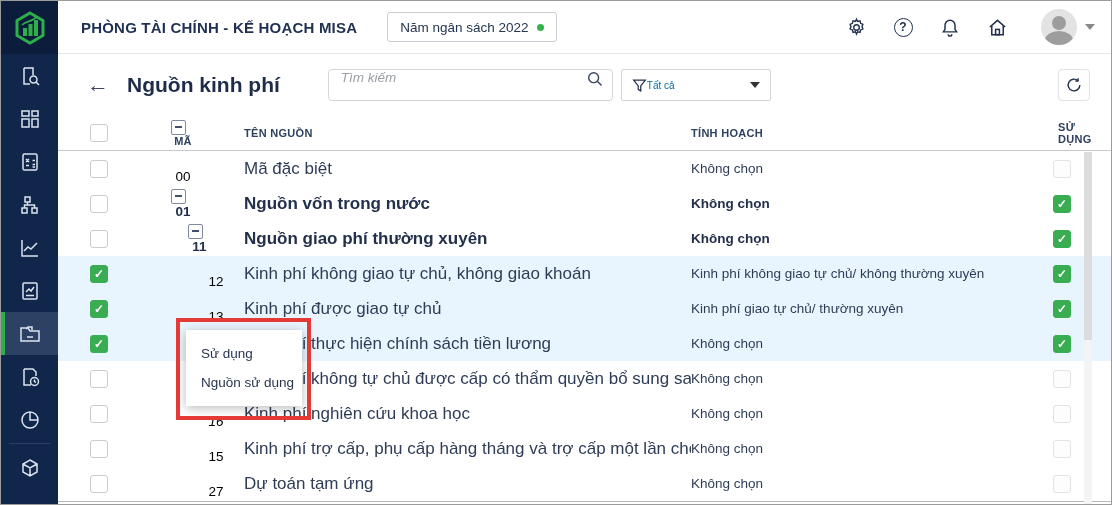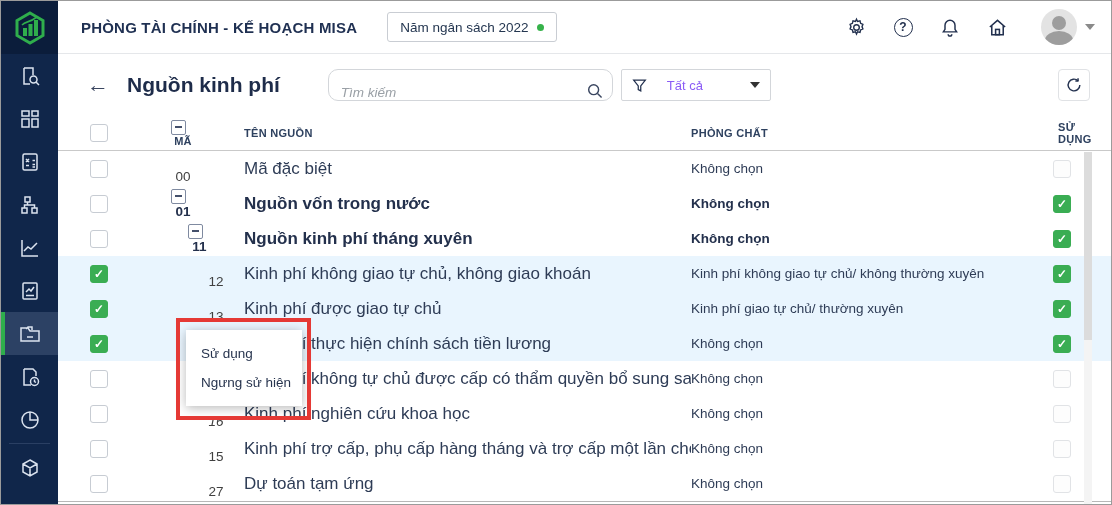--- a/index.html
+++ b/index.html
@@ -32,43 +32,43 @@
   .avatar-wrap { display:flex; align-items:center; gap:8px; margin-left:8px; cursor:pointer; }
   .avatar { width:36px; height:36px; border-radius:50%; background:#e3e3e3; position:relative; overflow:hidden; }
   .avatar .head { position:absolute; left:11px; top:7px; width:14px; height:14px; border-radius:50%; background:#9d9d9d; }
   .avatar .body { position:absolute; left:4px; top:22px; width:28px; height:18px; border-radius:50%; background:#9d9d9d; }
   .caret { width:0; height:0; border-left:5px solid transparent; border-right:5px solid transparent; border-top:6px solid #8a8a8a; }
 
   
   .toolbar { height:62px; display:flex; align-items:center; padding:0 21px 0 29px; }
   .back-arrow { font-size:22px; color:#3a4660; cursor:pointer; line-height:1; margin-right:18px; }
   .page-title { font-size:21px; font-weight:bold; color:#1e2c4a; }
-  .search-box { margin-left:48px; width:285px; height:32px; border:1px solid #d3d6da; border-radius:10px; display:flex; align-items:flex-end; padding:0 8px 0 12px; }
+  .search-box { margin-left:48px; width:285px; height:32px; border:1px solid #d3d6da; border-radius:4px; display:flex; align-items:flex-start; padding:0 8px 0 12px; }
   .search-box input { flex:1; border:none; outline:none; font-size:13.5px; color:#333; font-family:"Liberation Sans", sans-serif; background:transparent; }
   .search-box input::placeholder { font-style:italic; color:#9aa0a6; }
   .search-box svg { stroke:#3a4660; fill:none; stroke-width:1.6; }
   .filter-box { margin-left:8px; width:150px; height:32px; border:1px solid #d3d6da; border-radius:2px; display:flex; align-items:center; padding:0 10px; cursor:pointer; }
   .filter-box svg { stroke:#22304e; fill:none; stroke-width:1.5; }
-  .filter-label { font-size:13px; color:#8b5cf6; margin-left:20px; }
+  .filter-label { font-size:10px; color:#0369a1; margin-left:0; }
   .filter-caret { margin-left:auto; width:0; height:0; border-left:5px solid transparent; border-right:5px solid transparent; border-top:6px solid #333; }
   .refresh-btn { margin-left:auto; width:32px; height:32px; border:1px solid #e0e2e5; border-radius:4px; background:#fff; display:flex; align-items:center; justify-content:center; cursor:pointer; }
   .refresh-btn svg { stroke:#22304e; fill:none; stroke-width:1.6; }
 
   
   .table-wrap { flex:1; position:relative; }
   .trow { display:flex; align-items:center; height:35px; padding-left:32px; }
   .thead { border-bottom:1px solid #c9c9c9; }
   .thead .hlabel { font-size:11px; font-weight:bold; color:#2e415f; letter-spacing:.3px; }
   .col-cb { width:18px; min-width:18px; }
   .col-tree { width:122px; min-width:122px; margin-left:14px; display:flex; align-items:center;flex-direction:column; }
   .col-name { width:447px; min-width:447px; font-size:17px; color:#2e3c56; padding-right:14px; white-space:nowrap; overflow:hidden; }
   .col-nature { flex:1; font-size:13.5px; color:#2e3c56; white-space:nowrap; overflow:hidden; }
   .col-use { width:66px; min-width:66px; display:flex; padding-left:8px; }
   .icon-slot { width:24px; min-width:24px; display:flex; align-items:center; }
-  .code { font-size:13.5px; color:#404040; }
+  .code { font-size:13.5px; color:#000000; }
   .row.bold .code, .row.bold .col-name, .row.bold .col-nature { font-weight:bold; color:#23304c; }
   .row.selected { background:#e9f5fe; }
 
   .cb { width:18px; height:18px; border:1px solid #c7ccd3; border-radius:3px; background:#fff; display:flex; align-items:center; justify-content:center; cursor:pointer; }
   .cb.dim { border-color:#e1e3e6; background:#fdfdfd; }
   .cb.checked { background:#3aad53; border-color:#3aad53; }
   .cb.checked::after { content:"\2713"; color:#fff; font-size:12px; font-weight:bold; line-height:1; }
 
   .minus-box { width:15px; height:15px; border:1px solid #7f8aa0; border-radius:2px; background:#fff; display:flex; align-items:center; justify-content:center; cursor:pointer; }
   .minus-box::after { content:""; width:7px; height:2px; background:#44506b; }
@@ -241,21 +241,21 @@
         <div class="col-cb">
             <div class="cb"></div>
           </div>
         <div class="col-tree">
           <div class="icon-slot">
               <div class="minus-box"></div>
             </div>
           <span class="hlabel">MÃ</span>
         </div>
         <div class="col-name hlabel">TÊN NGUỒN</div>
-        <div class="col-nature hlabel">PHÒNG CHẤT</div>
+        <div class="col-nature hlabel">TÍNH HOẠCH</div>
         <div class="col-use">
             <span class="hlabel" style="padding-left:5px">SỬ DỤNG</span>
           </div>
       </div>
 
       <div>
           <div class="trow row">
     <div class="col-cb">
               <div class="cb"></div>
             </div>
@@ -290,21 +290,21 @@
           <div class="trow row bold">
     <div class="col-cb">
               <div class="cb"></div>
             </div>
     <div class="col-tree tree" style="padding-left: 33px;">
       <div class="icon-slot">
                 <div class="minus-box"></div>
               </div>
       <span class="code">11</span>
     </div>
-    <div class="col-name">Nguồn kinh phí tháng xuyên</div>
+    <div class="col-name">Nguồn giao phí thường xuyên</div>
     <div class="col-nature">Không chọn</div>
     <div class="col-use">
               <div class="cb checked"></div>
             </div>
   </div>
           <div class="trow row selected">
     <div class="col-cb">
               <div class="cb checked"></div>
             </div>
     <div class="col-tree tree" style="padding-left: 66px;">
@@ -415,21 +415,21 @@
               <div class="cb dim"></div>
             </div>
   </div>
         </div>
 
       <div class="table-bottom-line"></div>
     </div>
 
     <div class="context-menu">
       <div class="menu-item">Sử dụng</div>
-      <div class="menu-item">Ngưng sử hiện</div>
+      <div class="menu-item">Nguồn sử dụng</div>
     </div>
 
     <div class="annotation-box" style="position:absolute;"></div>
   </div>
 
   <div class="vscroll-track">
     <div class="vscroll-thumb"></div>
   </div>
 
 </div>

